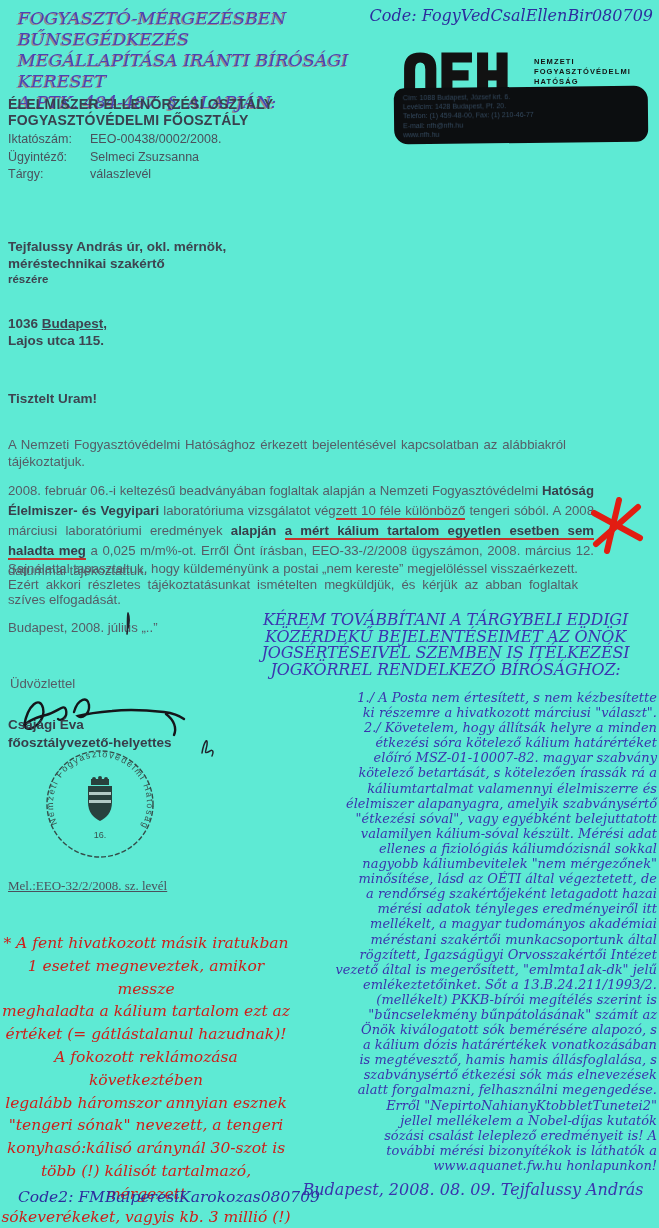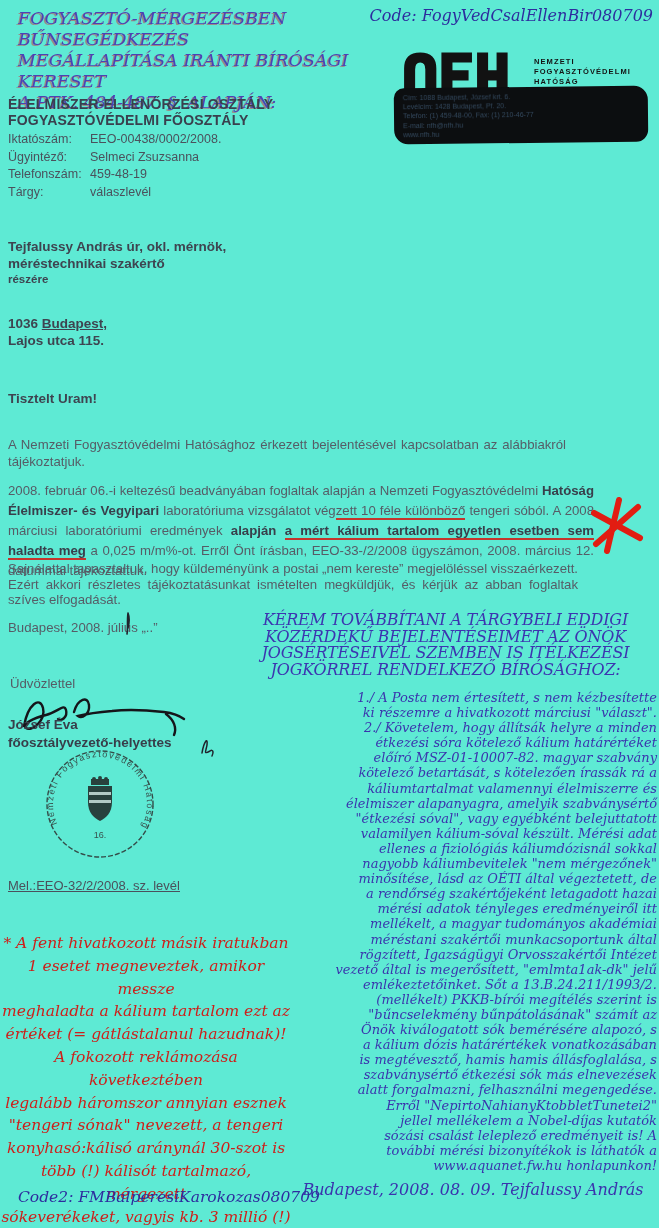--- a/index.html
+++ b/index.html
@@ -44,21 +44,21 @@
   .b{font-weight:bold;color:#383f4b;}
   .redline{border-bottom:2.5px solid #c4352c;}
   .date1{position:absolute;left:8px;top:620px;font-size:13.2px;color:#565c66;}
   .closing{position:absolute;left:10px;top:676px;font-size:13.2px;color:#565c66;}
   .sig-svg{position:absolute;left:14px;top:688px;}
   .sig-name{position:absolute;left:8px;top:717px;font-size:13.5px;font-weight:bold;color:#383e4a;}
   .sig-role{position:absolute;left:8px;top:735px;font-size:13.5px;font-weight:bold;color:#383e4a;}
   .role-mark{position:absolute;left:198px;top:735px;}
   .july-mark{position:absolute;left:122px;top:610px;}
   .stamp{position:absolute;left:44px;top:748px;}
-  .enclosure{position:absolute;left:8px;top:878px;font-size:13px;color:#4b515c;text-decoration:underline;}
+  .enclosure{position:absolute;left:8px;top:878px;font-size:13px;color:#4b515c;text-decoration:underline;font-family:Liberation Serif, serif;}
   .asterisk{position:absolute;left:590px;top:496px;}
 </style>
 </head>
 <body>
 
 <div class="page">
 
   <div class="scan-title serif-it">FOGYASZTÓ-MÉRGEZÉSBEN BŰNSEGÉDKEZÉS
 MEGÁLLAPÍTÁSA IRÁNTI BÍRÓSÁGI KERESET
 A PTK. 484-487. §. ALAPJÁN:</div>
@@ -83,21 +83,20 @@
 www.nfh.hu</div>
   </div>
 
   <div class="dept">
     <div>ÉLELMISZER-ELLENŐRZÉSI OSZTÁLY</div>
     <div>FOGYASZTÓVÉDELMI FŐOSZTÁLY</div>
   </div>
   <div class="fields">
     <div><span class="flabel">Iktatószám:</span><span>EEO-00438/0002/2008.</span></div>
     <div><span class="flabel">Ügyintéző:</span><span>Selmeci Zsuzsanna</span></div>
-    <div><span class="flabel">Telefonszám:</span><span>459-48-19</span></div>
     <div><span class="flabel">Tárgy:</span><span>válaszlevél</span></div>
   </div>
 
   <div class="addressee">Tejfalussy András úr, okl. mérnök,
 méréstechnikai szakértő</div>
   <div class="reszere">részére</div>
   <div class="addr2">
     <div><span>1036 </span><span class="u">Budapest,</span></div>
     <div>Lajos utca 115.</div>
   </div>
@@ -122,21 +121,21 @@
 
   <div class="blue-head serif-it">KÉREM TOVÁBBÍTANI A TÁRGYBELI EDDIGI
 KÖZÉRDEKŰ BEJELENTÉSEIMET AZ ÖNÖK
 JOGSÉRTÉSEIVEL SZEMBEN IS ÍTÉLKEZÉSI
 JOGKÖRREL RENDELKEZŐ  BÍRÓSÁGHOZ:</div>
 
   <div class="closing">Üdvözlettel</div>
   <svg class="sig-svg" width="180" height="55" viewBox="0 0 180 55">
     <path d="M10,38 C14,16 26,8 29,20 C32,32 18,44 12,40 C7,36 20,30 32,27 C44,24 50,15 52,22 C54,29 47,34 44,31 M60,24 C64,10 74,8 75,17 C76,26 68,31 64,28 C72,26 86,24 98,23 C115,21 132,22 150,24 C158,25 166,28 170,31 M152,26 C160,32 163,40 160,47" fill="none" stroke="#15151a" stroke-width="2.4" stroke-linecap="round"></path>
   </svg>
-  <div class="sig-name">József Éva</div>
+  <div class="sig-name">Csajági Éva</div>
   <div class="sig-role">főosztályvezető-helyettes</div>
   <svg class="role-mark" width="18" height="24" viewBox="0 0 18 24">
     <path d="M4,18 C6,6 10,2 9,10 C8,16 5,20 12,16 C15,14 16,17 14,21" fill="none" stroke="#20242c" stroke-width="1.5" stroke-linecap="round"></path>
   </svg>
 
   <svg class="stamp" width="112" height="112" viewBox="0 0 112 112">
     <g opacity="0.82">
       <circle cx="56" cy="56" r="53" fill="none" stroke="#2b2b2b" stroke-width="1.4" stroke-dasharray="5 2"></circle>
       <g transform="rotate(-115 56 56)">
         <defs>

